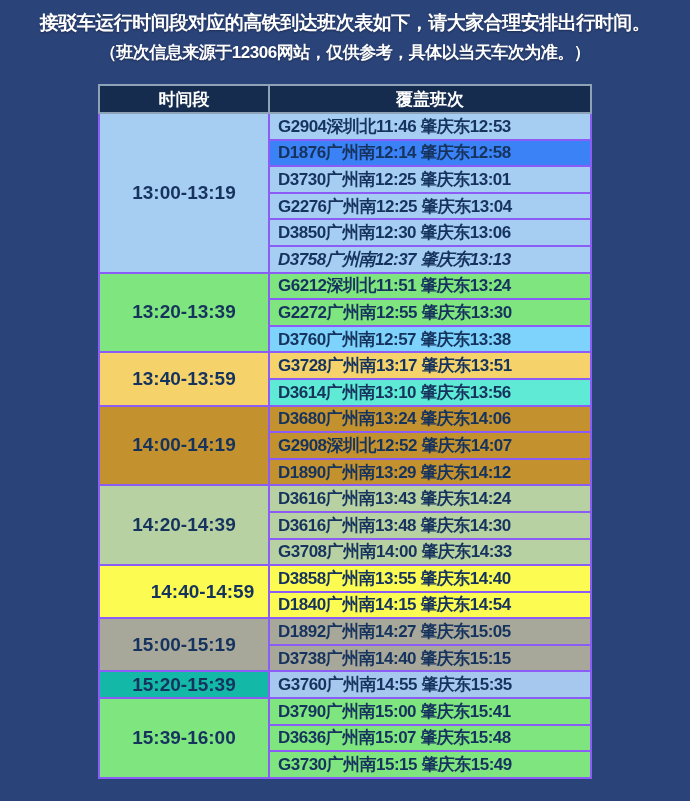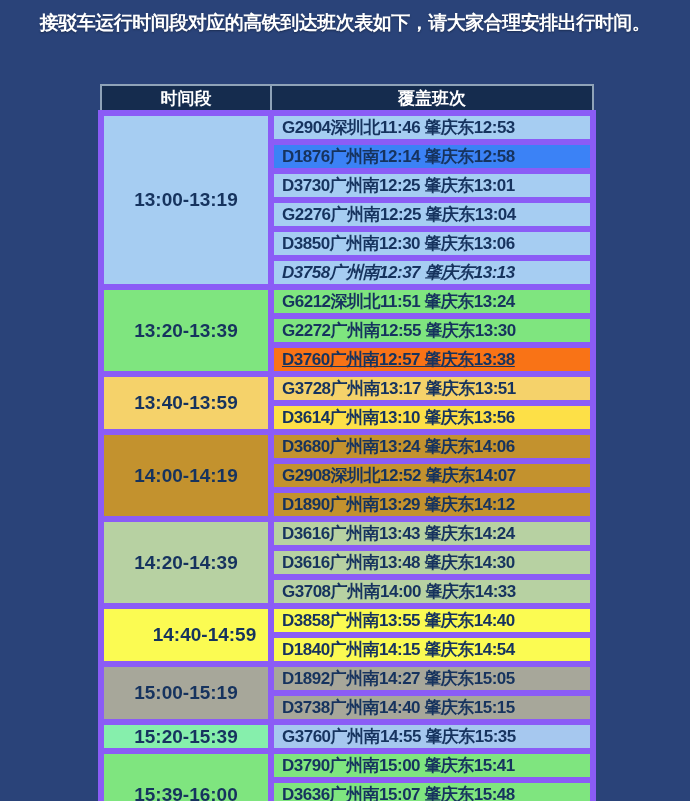--- a/index.html
+++ b/index.html
@@ -34,21 +34,21 @@
     border:2px solid #c3cfdb;
   }
   table.sched th {
     background:#152c4e; color:#ffffff;
     font-size:17px; font-weight:bold;
     height:28px; text-align:center;
     border:2px solid #8fa3b8;
     margin-top:28px;
   }
   table.sched td {
-    border:6px solid #8b5cf6;
+    border:2px solid #8b5cf6;
     height:26.6px;
     color:#16335e;
     font-weight:bold;
     overflow:hidden;
     white-space:nowrap;
   }
   td.time-cell {
     text-align:center; font-size:19px; letter-spacing:0;
   }
   td.train-cell {
@@ -57,20 +57,21 @@
   .col-time { width:170px; }
   .col-trains { width:322px; }
 </style>
 </head>
 <body>
 
 <div class="page">
 
   <div class="title-block">
     <div class="title-line1">接驳车运行时间段对应的高铁到达班次表如下，请大家合理安排出行时间。</div>
+    <div class="title-line2">（班次信息来源于12306网站，仅供参考，具体以当天车次为准。）</div>
   </div>
 
   <div class="sched-table-wrap">
     <table class="sched">
       <colgroup>
         <col class="col-time">
         <col class="col-trains">
       </colgroup>
       <thead>
         <tr>
@@ -99,28 +100,28 @@
             <td class="train-cell" style="background: rgb(166, 205, 242); font-style: italic;">D3758广州南12:37 肇庆东13:13</td>
           </tr>
           <tr>
             <td class="time-cell" rowspan="3" style="background: rgb(127, 229, 127);">13:20-13:39</td>
             <td class="train-cell" style="background: rgb(127, 229, 127);">G6212深圳北11:51 肇庆东13:24</td>
           </tr>
           <tr>
             <td class="train-cell" style="background: rgb(127, 229, 127);">G2272广州南12:55 肇庆东13:30</td>
           </tr>
           <tr>
-            <td class="train-cell" style="background: #f97316; text-decoration: underline;">D3760广州南12:57 肇庆东13:38</td>
+            <td class="train-cell" style="background: #7dd3fc;">D3760广州南12:57 肇庆东13:38</td>
           </tr>
           <tr>
             <td class="time-cell" rowspan="2" style="background: rgb(245, 210, 106);">13:40-13:59</td>
             <td class="train-cell" style="background: rgb(245, 210, 106);">G3728广州南13:17 肇庆东13:51</td>
           </tr>
           <tr>
-            <td class="train-cell" style="background: #fde047;">D3614广州南13:10 肇庆东13:56</td>
+            <td class="train-cell" style="background: #5eead4;">D3614广州南13:10 肇庆东13:56</td>
           </tr>
           <tr>
             <td class="time-cell" rowspan="3" style="background: rgb(195, 146, 46);">14:00-14:19</td>
             <td class="train-cell" style="background: rgb(195, 146, 46);">D3680广州南13:24 肇庆东14:06</td>
           </tr>
           <tr>
             <td class="train-cell" style="background: rgb(195, 146, 46);">G2908深圳北12:52 肇庆东14:07</td>
           </tr>
           <tr>
             <td class="train-cell" style="background: rgb(195, 146, 46);">D1890广州南13:29 肇庆东14:12</td>
@@ -143,21 +144,21 @@
             <td class="train-cell" style="background: rgb(251, 251, 82);">D1840广州南14:15 肇庆东14:54</td>
           </tr>
           <tr>
             <td class="time-cell" rowspan="2" style="background: rgb(167, 167, 154);">15:00-15:19</td>
             <td class="train-cell" style="background: rgb(167, 167, 154);">D1892广州南14:27 肇庆东15:05</td>
           </tr>
           <tr>
             <td class="train-cell" style="background: rgb(167, 167, 154);">D3738广州南14:40 肇庆东15:15</td>
           </tr>
           <tr>
-            <td class="time-cell" rowspan="1" style="background: #86efac;">15:20-15:39</td>
+            <td class="time-cell" rowspan="1" style="background: #14b8a6;">15:20-15:39</td>
             <td class="train-cell" style="background: rgb(166, 200, 239);">G3760广州南14:55 肇庆东15:35</td>
           </tr>
           <tr>
             <td class="time-cell" rowspan="3" style="background: rgb(127, 229, 127);">15:39-16:00</td>
             <td class="train-cell" style="background: rgb(127, 229, 127);">D3790广州南15:00 肇庆东15:41</td>
           </tr>
           <tr>
             <td class="train-cell" style="background: rgb(127, 229, 127);">D3636广州南15:07 肇庆东15:48</td>
           </tr>
           <tr>

